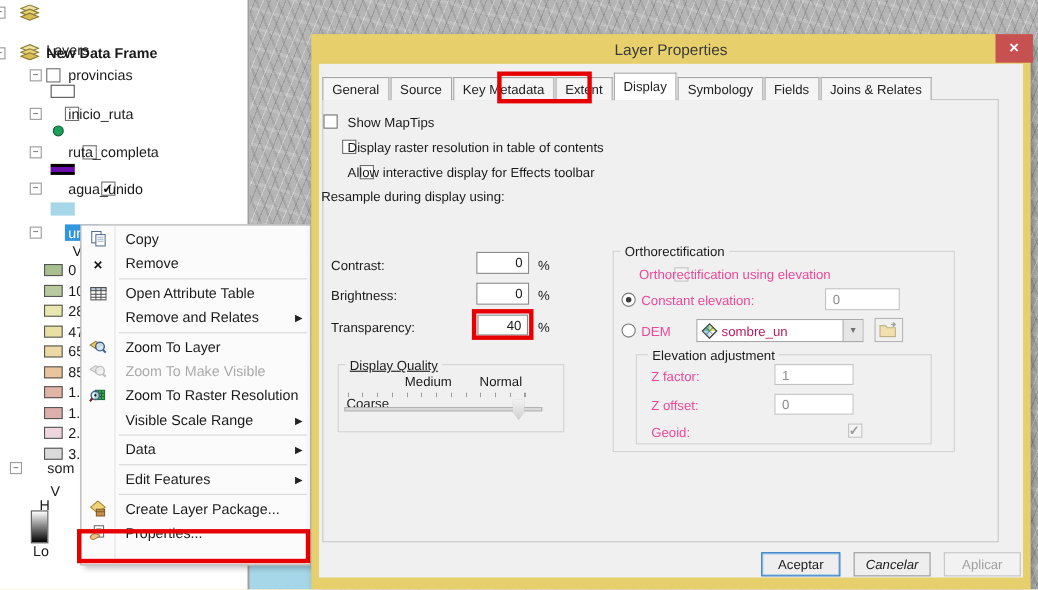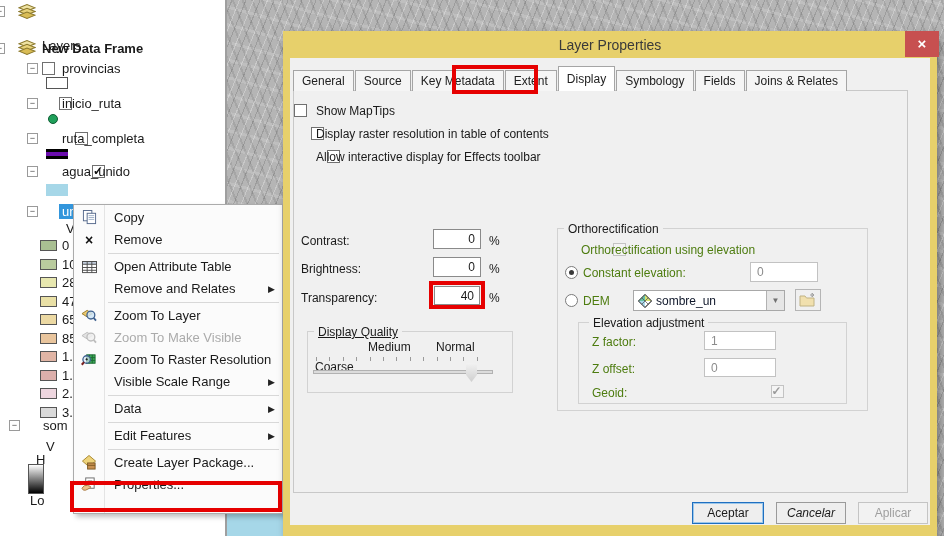--- a/index.html
+++ b/index.html
@@ -43,21 +43,21 @@
   .close-btn{left:905px;top:31px;width:34px;height:26px;background:#c75050;color:#fff;z-index:22;
              text-align:center;line-height:25px;font-size:15px;font-weight:bold;}
   .dlg-body{left:290px;top:58px;width:640px;height:467px;background:#f0f0f0;z-index:21;}
   .tabs{left:293px;top:67px;height:24px;display:flex;align-items:flex-end;z-index:23;}
   .tab{background:#f5f5f5;border:1px solid #a5a5a5;border-bottom:none;height:20px;line-height:20px;
        padding:0 8px;font-size:12px;margin-right:1px;color:#222;}
   .tab.active{background:#fff;height:24px;line-height:24px;position:relative;z-index:2;}
   .tab-page{left:293px;top:90px;width:615px;height:403px;border:1px solid #c8c8c8;background:#f0f0f0;
             box-sizing:border-box;z-index:22;}
   .lbl{font-size:12px;color:#1a1a1a;white-space:nowrap;z-index:24;}
-  .lbl.gray{color:#4d7c0f;}
+  .lbl.gray{color:#ec4899;}
   .tb{background:#fff;border:1px solid #8a8a8a;box-sizing:border-box;font-size:12px;z-index:24;}
   .tb.num{text-align:right;padding:2px 5px 0 0;}
   .tb.lft{text-align:left;padding:2px 0 0 6px;}
   .tb.dis{border-color:#c2c2c2;color:#8c8c8c;}
   .combo{background:#fff;border:1px solid #999;box-sizing:border-box;font-size:12px;z-index:24;position:absolute;}
   .combo .txt{position:absolute;left:7px;top:3px;white-space:nowrap;}
   .chev{position:absolute;right:9px;top:5px;width:7px;height:7px;border-right:2px solid #565656;border-bottom:2px solid #565656;transform:rotate(45deg);}
   .dropbtn{position:absolute;right:0;top:0;bottom:0;width:17px;background:#e6e6e6;border-left:1px solid #b2b2b2;
            text-align:center;color:#707070;font-size:8px;line-height:19px;}
   .grp{border:1px solid #d2d2d2;box-sizing:border-box;z-index:23;}
@@ -291,20 +291,21 @@
 
   
   <span class="abs cb" style="left:294px;top:104px;z-index:24;"></span>
   <span class="abs lbl" style="left:316px;top:104px;">Show MapTips</span>
   <span class="abs cb" style="left:294px;top:127px;z-index:24;"></span>
   <span class="abs lbl" style="left:316px;top:127px;">Display raster resolution in table of contents</span>
   <span class="abs cb" style="left:294px;top:150px;z-index:24;"></span>
   <span class="abs lbl" style="left:316px;top:150px;">Allow interactive display for Effects toolbar</span>
 
   
+  <span class="abs lbl" style="left:292px;top:172px;">Resample during display using:</span>
 
   
   <span class="abs lbl" style="left:301px;top:234px;">Contrast:</span>
   <div class="abs tb num" style="left:433px;top:229px;width:48px;height:20px;">0</div>
   <span class="abs lbl" style="left:489px;top:234px;">%</span>
 
   <span class="abs lbl" style="left:301px;top:262px;">Brightness:</span>
   <div class="abs tb num" style="left:433px;top:257px;width:48px;height:20px;">0</div>
   <span class="abs lbl" style="left:489px;top:262px;">%</span>
 
@@ -336,21 +337,21 @@
   <span class="abs lbl gray" style="left:583px;top:294px;">DEM</span>
   <div class="combo" style="left:633px;top:290px;width:152px;height:21px;border-color:#a8a8a8;">
     <svg style="position:absolute;left:3px;top:2px;" width="16" height="16" viewBox="0 0 16 16">
       <path d="M8 1.5 L14.5 8 L8 14.5 L1.5 8 Z" fill="#fff" stroke="#4a4a4a"></path>
       <path d="M8 1.5 L14.5 8 L8 8 Z" fill="#d9e46e"></path>
       <path d="M8 1.5 L1.5 8 L8 8 Z" fill="#66c2a5"></path>
       <path d="M1.5 8 L8 14.5 L8 8 Z" fill="#a8d8ea"></path>
       <path d="M8 1.5 L14.5 8 L8 14.5 L1.5 8 Z" fill="none" stroke="#4a4a4a"></path>
       <path d="M4.75 4.75 L11.25 11.25 M11.25 4.75 L4.75 11.25" stroke="#4a4a4a" stroke-width=".7"></path>
     </svg>
-    <span class="txt" style="left:22px;color:#0f172a;">sombre_un</span>
+    <span class="txt" style="left:22px;color:#be185d;">sombre_un</span>
     <span class="dropbtn">▼</span>
   </div>
   <div class="abs" style="left:795px;top:289px;width:26px;height:22px;border:1px solid #b5b5b5;background:#f0f0f0;box-sizing:border-box;z-index:24;text-align:center;">
     <svg style="margin-top:3px;opacity:.65;" width="18" height="14" viewBox="0 0 18 14">
       <path d="M1 3 h5 l1.5 2 H15 v8 H1 Z" fill="#f3d98b" stroke="#a8924a"></path>
       <path d="M11 2 h4 M13 0 v4 M13 0 l2 2 l-2 2" stroke="#7a7a7a" fill="none"></path>
     </svg>
   </div>
 
   

